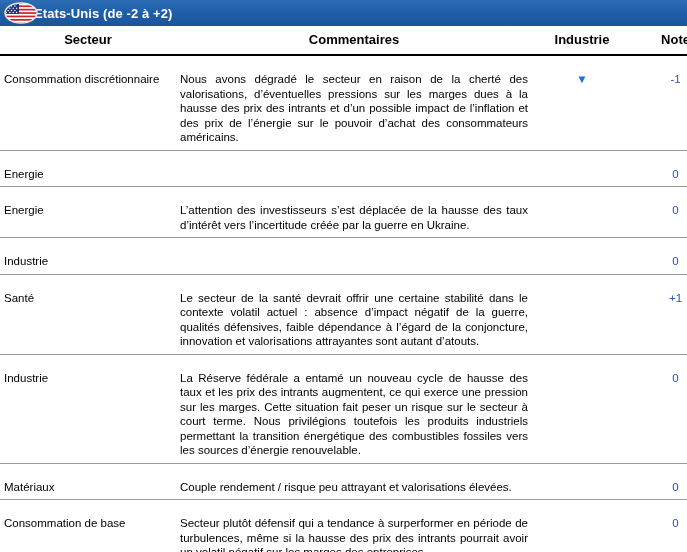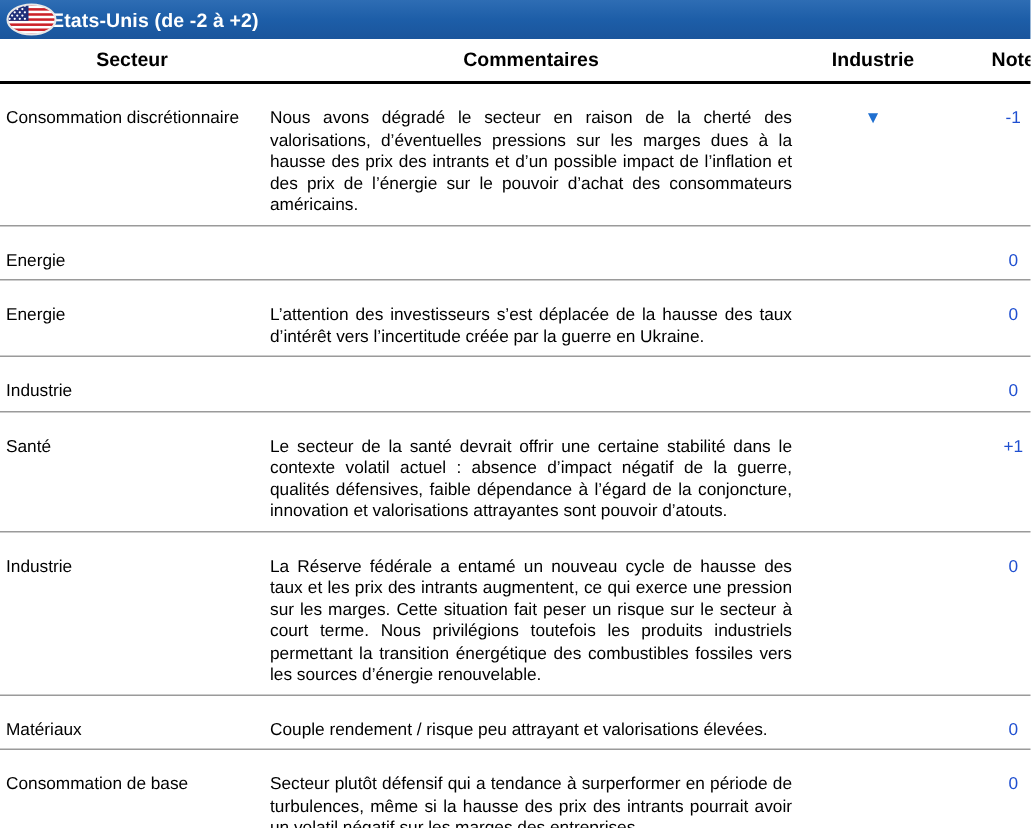--- a/index.html
+++ b/index.html
@@ -180,21 +180,21 @@
         <td class="note">0</td>
       </tr>
       <tr>
         <td class="secteur">Industrie</td>
         <td class="comment"></td>
         <td class="variation"></td>
         <td class="note">0</td>
       </tr>
       <tr>
         <td class="secteur">Santé</td>
-        <td class="comment">Le secteur de la santé devrait offrir une certaine stabilité dans le contexte volatil actuel : absence d’impact négatif de la guerre, qualités défensives, faible dépendance à l’égard de la conjoncture, innovation et valorisations attrayantes sont pouvoir d’atouts.</td>
+        <td class="comment">Le secteur de la santé devrait offrir une certaine stabilité dans le contexte volatil actuel : absence d’impact négatif de la guerre, qualités défensives, faible dépendance à l’égard de la conjoncture, innovation et valorisations attrayantes sont autant d’atouts.</td>
         <td class="variation"></td>
         <td class="note">+1</td>
       </tr>
       <tr>
         <td class="secteur">Industrie</td>
         <td class="comment">La Réserve fédérale a entamé un nouveau cycle de hausse des taux et les prix des intrants augmentent, ce qui exerce une pression sur les marges. Cette situation fait peser un risque sur le secteur à court terme. Nous privilégions toutefois les produits industriels permettant la transition énergétique des combustibles fossiles vers les sources d’énergie renouvelable.</td>
         <td class="variation"></td>
         <td class="note">0</td>
       </tr>
       <tr>

